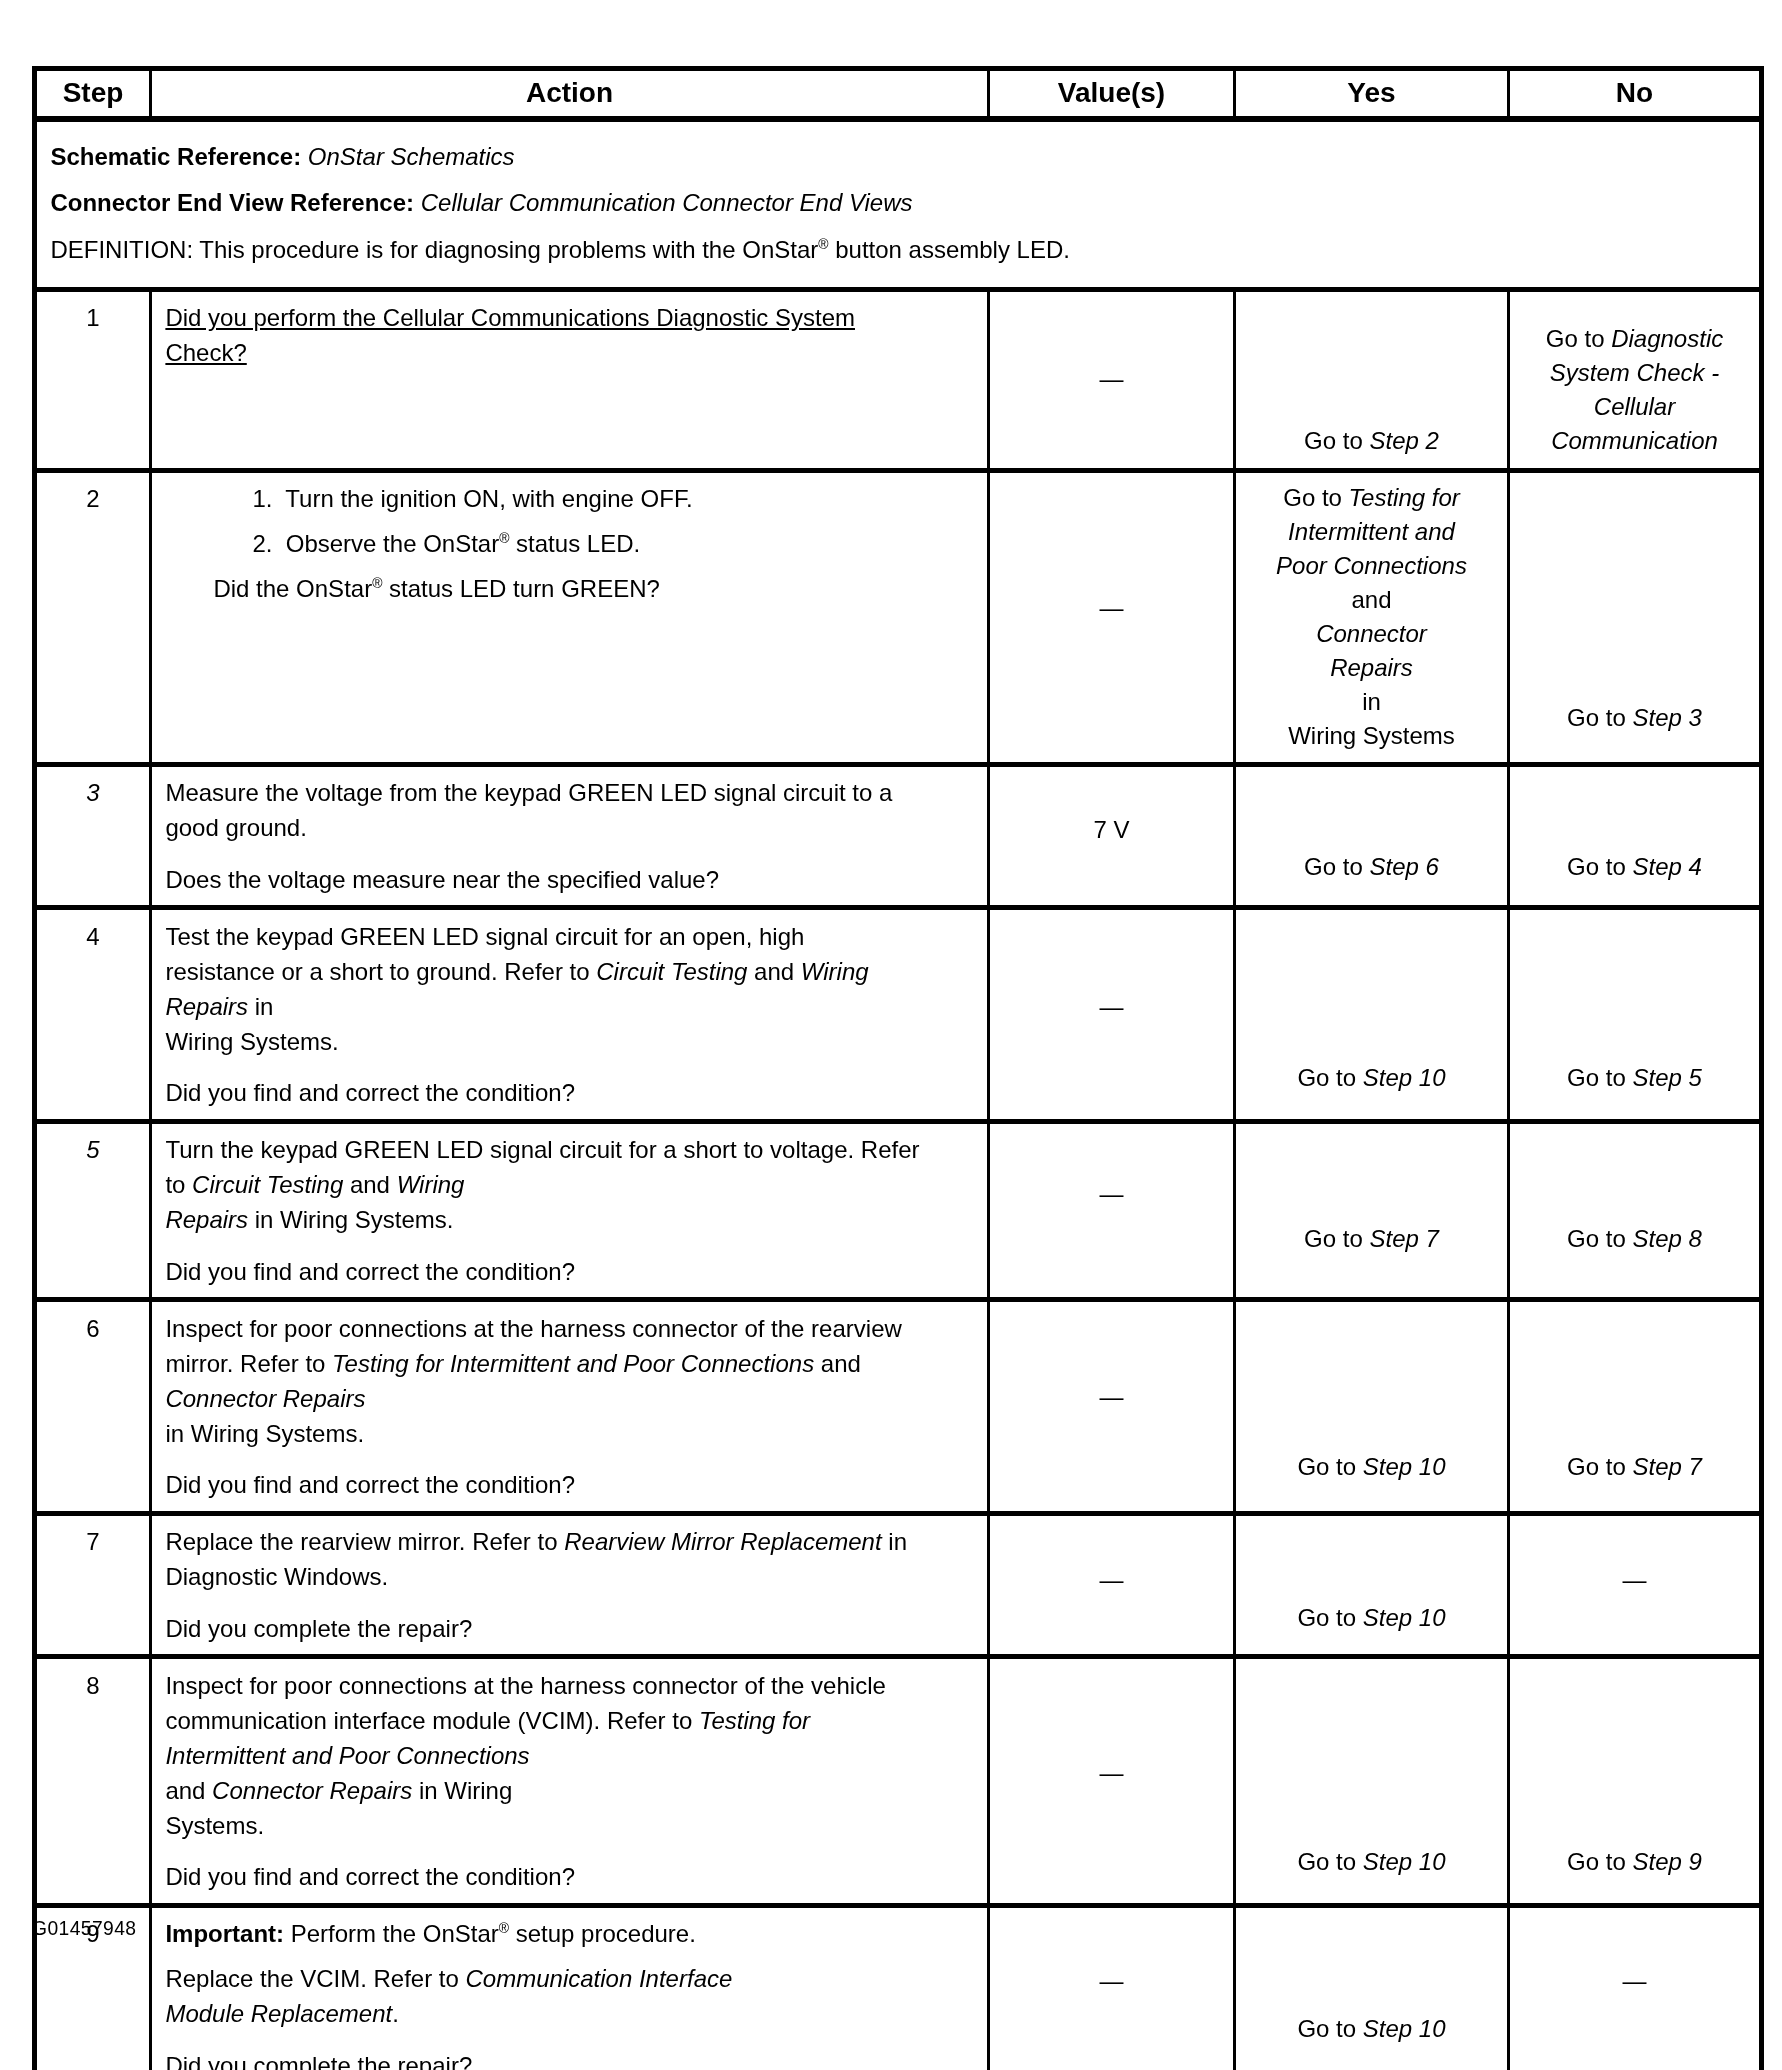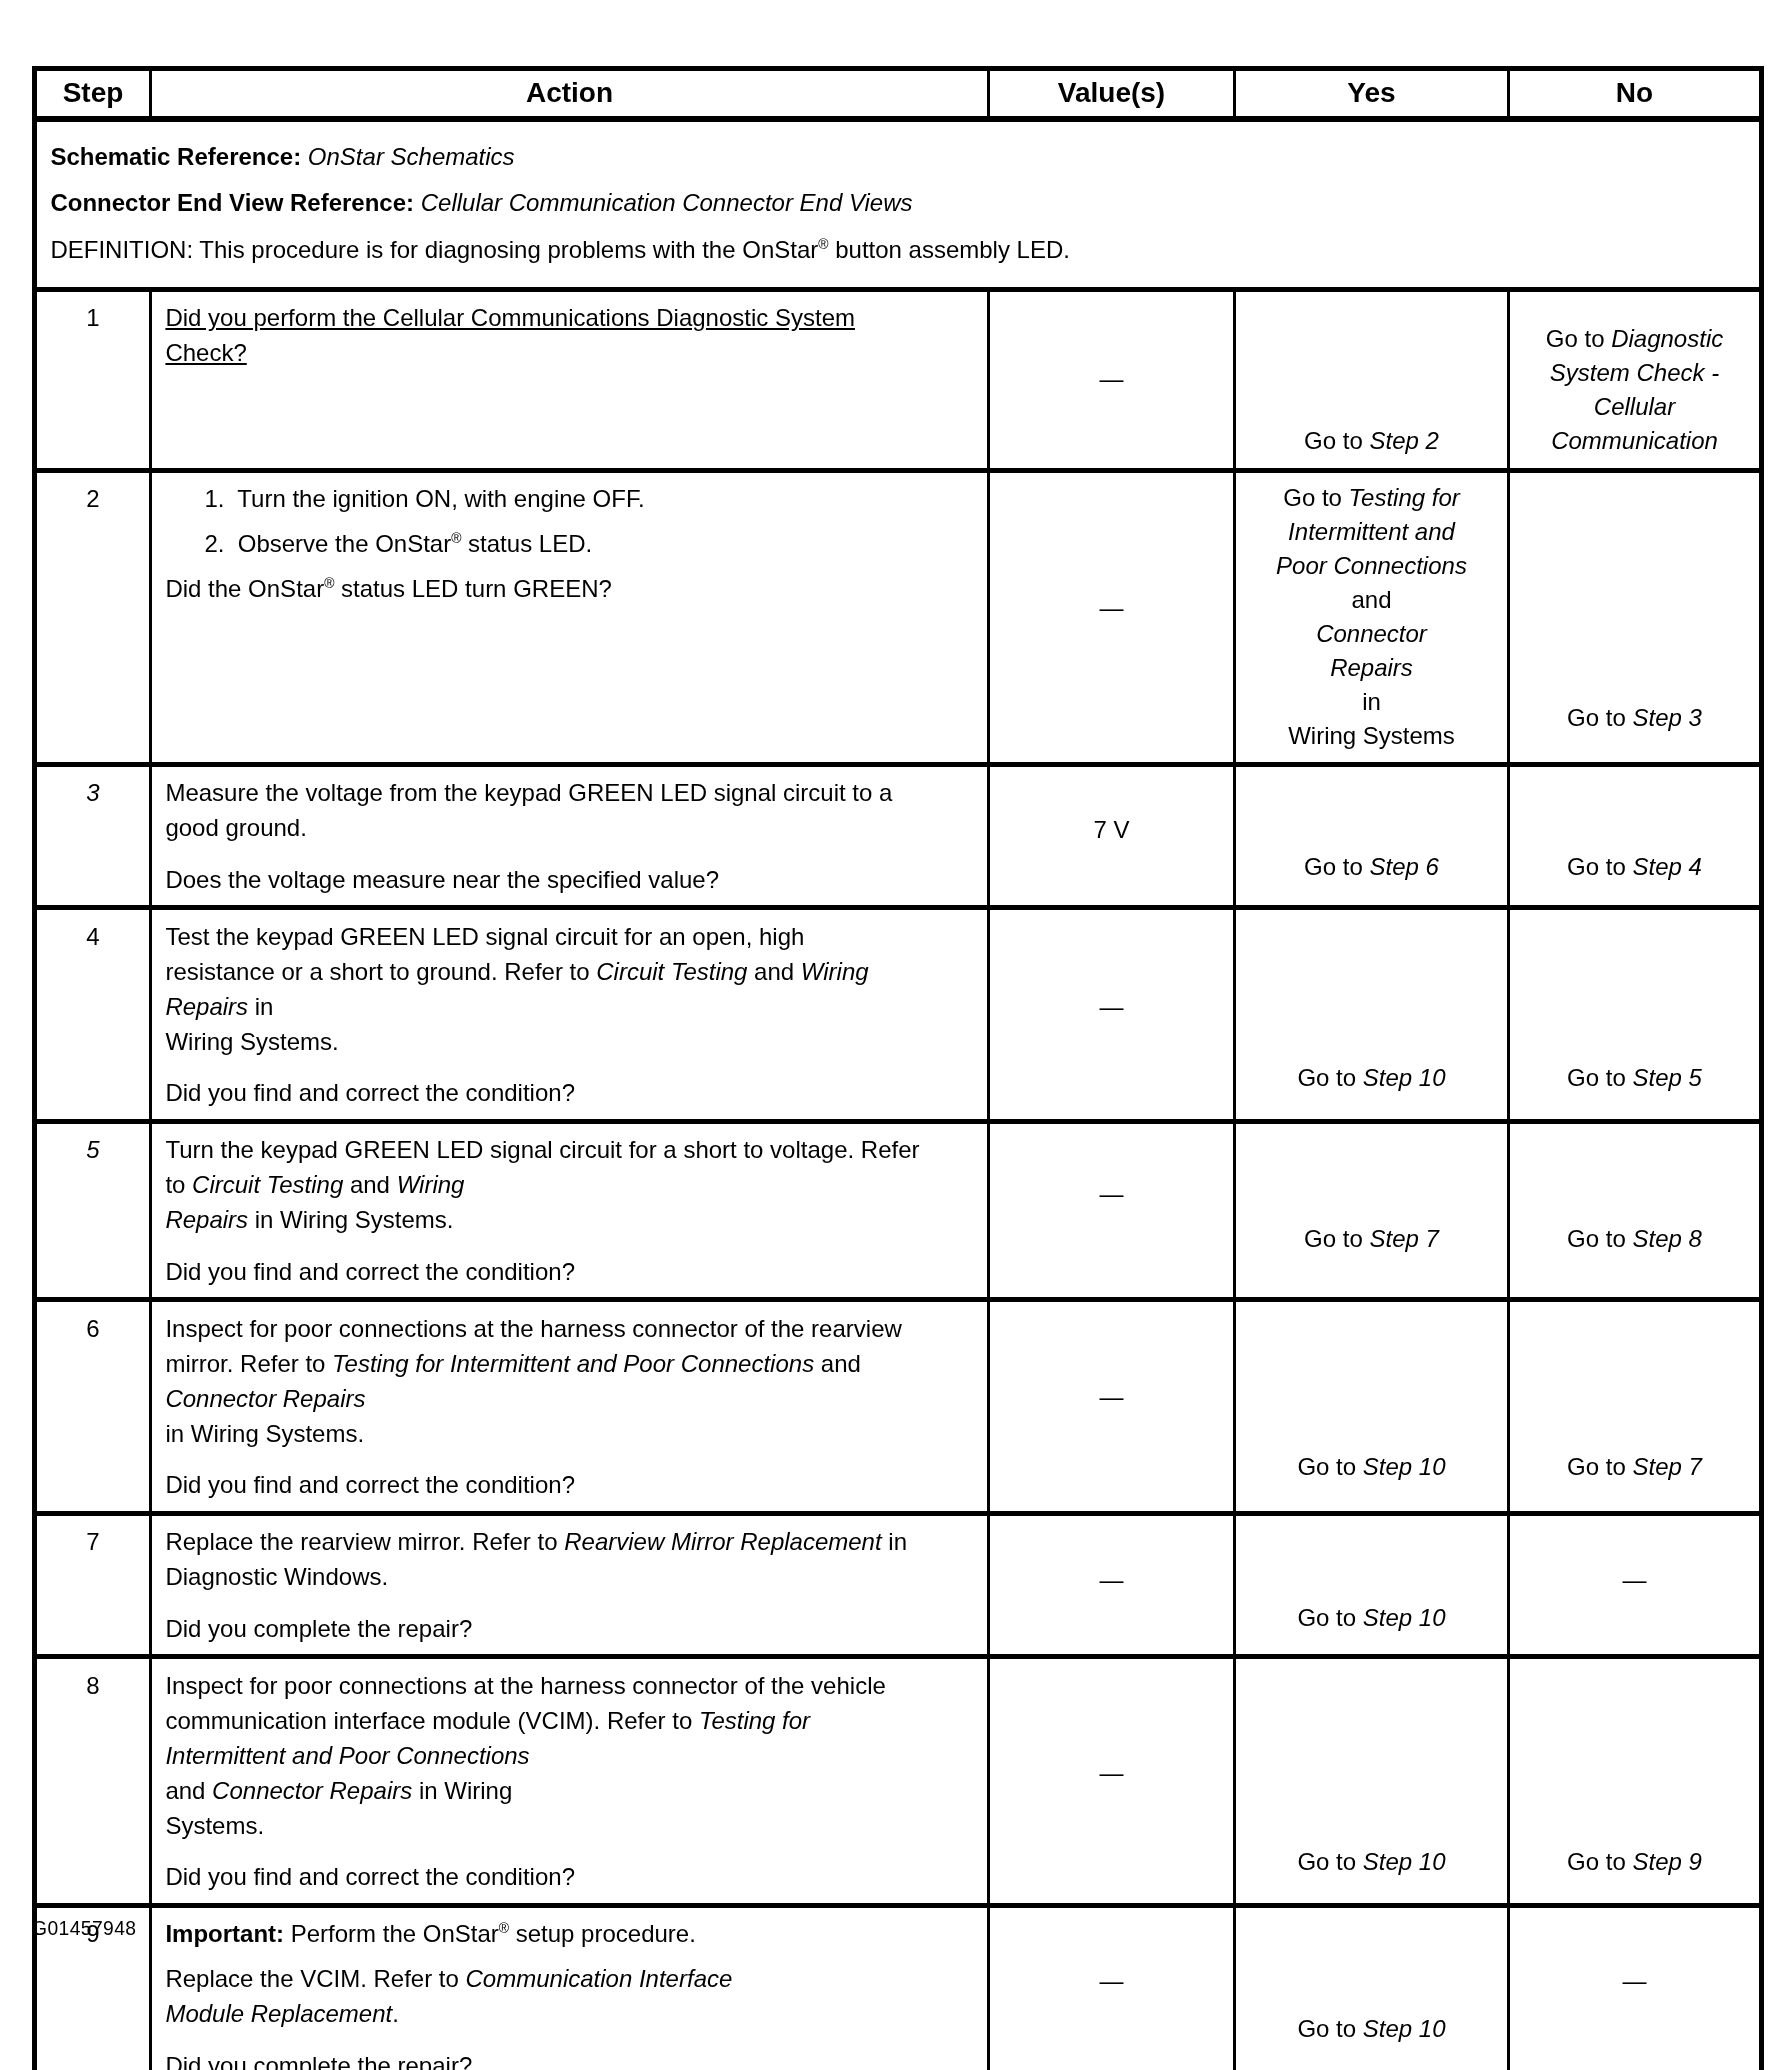--- a/index.html
+++ b/index.html
@@ -96,21 +96,21 @@
             <div class="line"><span>Go to </span><span class="it">Diagnostic</span></div>
             <div class="line"><span class="it">System Check -</span></div>
             <div class="line"><span class="it">Cellular</span></div>
             <div class="line"><span class="it">Communication</span></div>
           </div>
         </td>
       </tr>
       <tr style="height: 278px;">
         <td class="step">2</td>
         <td>
-          <div class="cell-wrap action-wrap" style="min-height: 254px;">
+          <div class="cell-wrap action-wrap" style="min-height: 254px; margin-left: 48px;">
             <div class="para indent"><span>1.&nbsp; Turn the ignition ON, with engine OFF.</span></div>
             <div class="para indent"><span>2.&nbsp; Observe the OnStar</span><sup>®</sup><span> status LED.</span></div>
             <div class="para"><span>Did the OnStar</span><sup>®</sup><span> status LED turn GREEN?</span></div>
           </div>
         </td>
         <td class="value">
           <div class="cell-wrap vcenter" style="min-height: 254px;">
             <div class="line">—</div>
           </div>
         </td>

